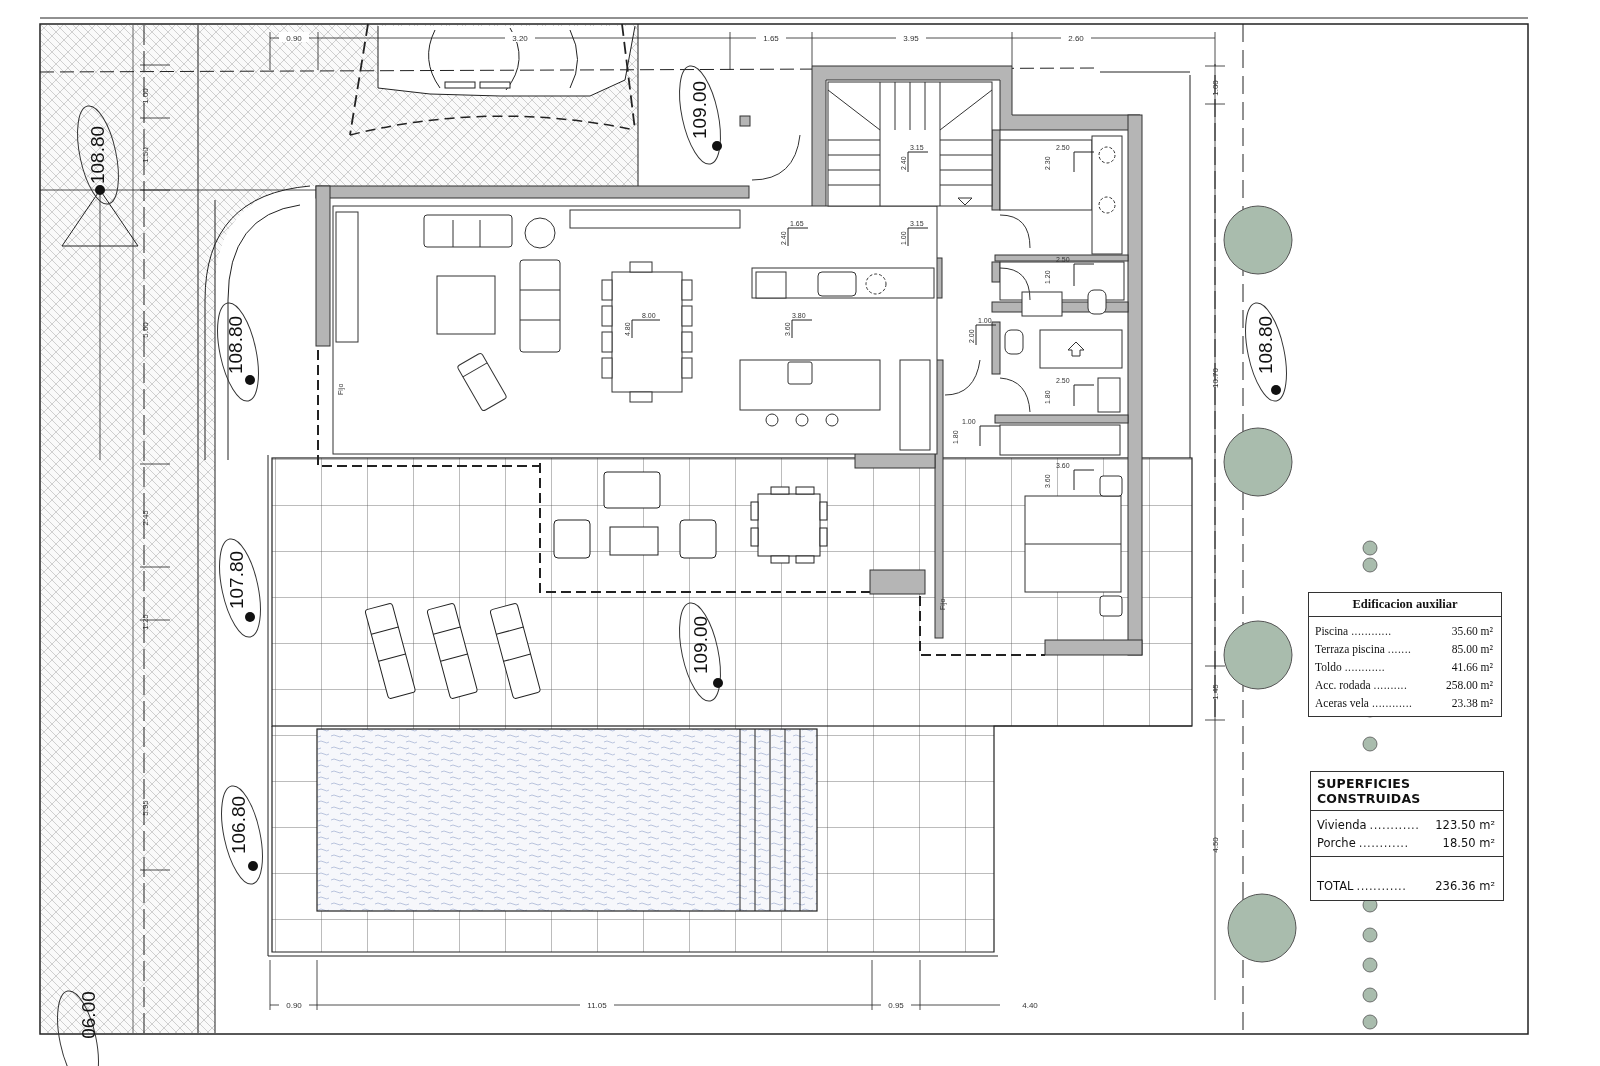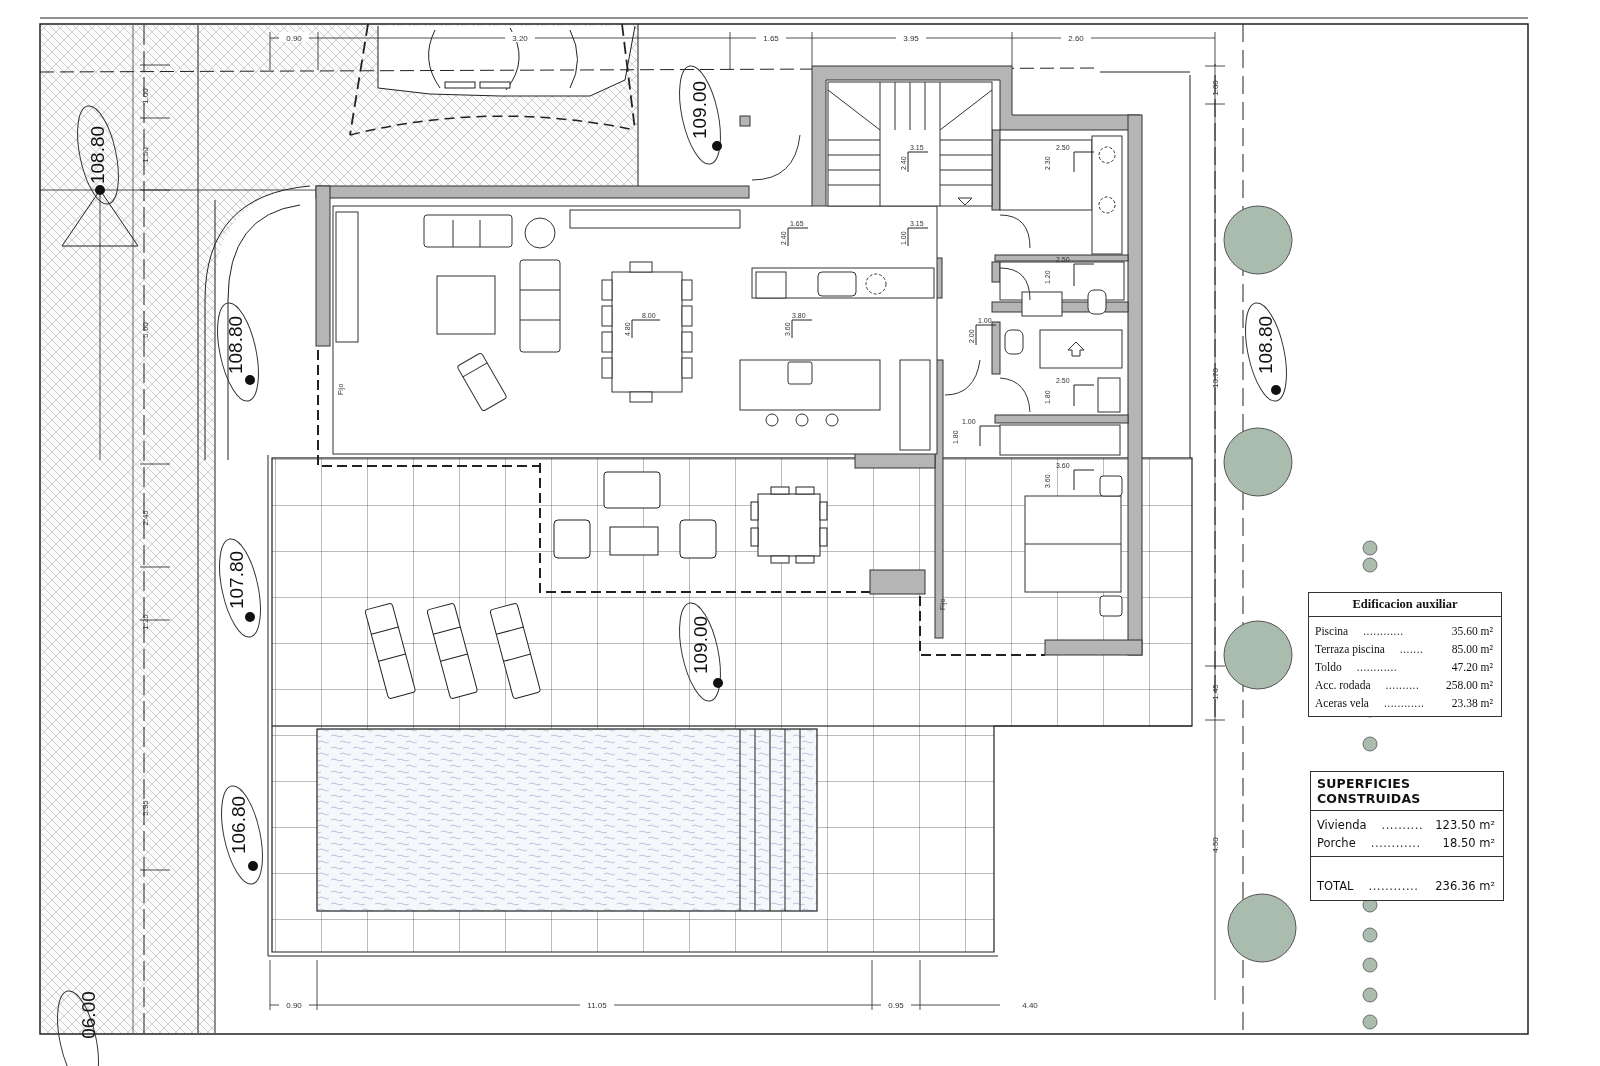--- a/index.html
+++ b/index.html
@@ -5,21 +5,21 @@
   html, body { margin:0; padding:0; background:#ffffff; }
   body { width:1600px; height:1066px; position:relative; overflow:hidden; font-family:"Liberation Sans", sans-serif; color:#222; }
   #plan { position:absolute; left:0; top:0; width:1600px; height:1066px; }
   .dim { font-family:"Liberation Sans", sans-serif; font-size:8px; fill:#333; }
   .lvl { font-family:"Liberation Sans", sans-serif; font-size:19px; fill:#111; }
   .tiny { font-family:"Liberation Sans", sans-serif; font-size:7px; fill:#333; }
   .legend-box { position:absolute; background:#fff; border:1.5px solid #333; font-family:"DejaVu Sans", sans-serif; color:#111; }
   .legend-title { font-weight:bold; font-size:12.5px; text-align:center; padding:4px 6px; border-bottom:1.5px solid #333; }
   .legend-title.caps { text-align:left; letter-spacing:0.2px; }
   .legend-rows { padding:5px 8px 4px 6px; }
-  .legend-row { display:flex; font-size:11.5px; line-height:18px; white-space:nowrap;gap:12px; }
+  .legend-row { display:flex; font-size:11.5px; line-height:18px; white-space:nowrap; }
   .legend-row .lbl { flex:0 0 auto; }
   .legend-row .dots { flex:1 1 auto; overflow:hidden; padding:0 3px; color:#333; letter-spacing:0.5px; }
   .legend-row .val { flex:0 0 auto; text-align:left; }
   .legend-total { border-top:1.5px solid #333; padding:20px 8px 5px 6px; }
 </style>
 </head>
 <body>
 
 <svg id="plan" viewBox="0 0 1600 1066" xmlns="http://www.w3.org/2000/svg">
   <defs>
@@ -410,21 +410,21 @@
         <span class="val">35.60 m²</span>
       </div>
     <div class="legend-row">
         <span class="lbl">Terraza piscina</span>
         <span class="dots">.......</span>
         <span class="val">85.00 m²</span>
       </div>
     <div class="legend-row">
         <span class="lbl">Toldo</span>
         <span class="dots">............</span>
-        <span class="val">47.20 m²</span>
+        <span class="val">41.66 m²</span>
       </div>
     <div class="legend-row">
         <span class="lbl">Acc. rodada</span>
         <span class="dots">..........</span>
         <span class="val">258.00 m²</span>
       </div>
     <div class="legend-row">
         <span class="lbl">Aceras vela</span>
         <span class="dots">............</span>
         <span class="val">23.38 m²</span>

